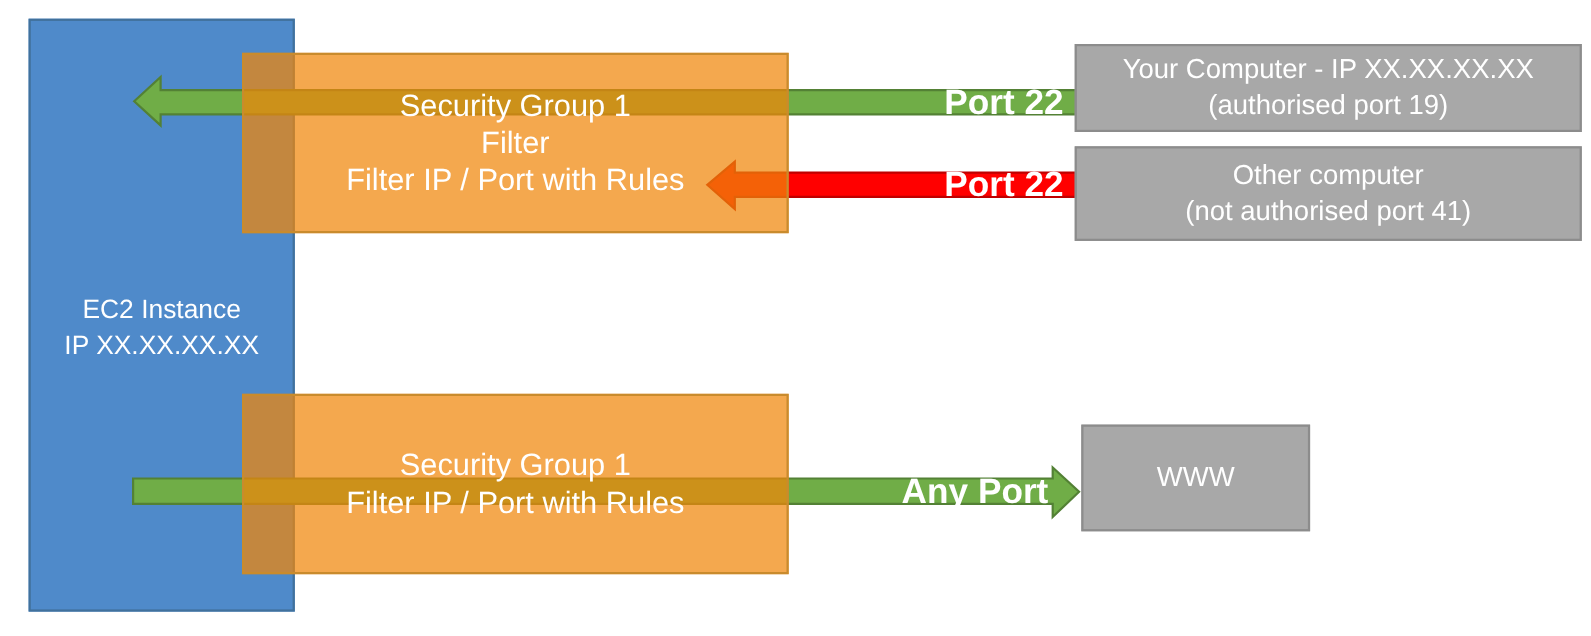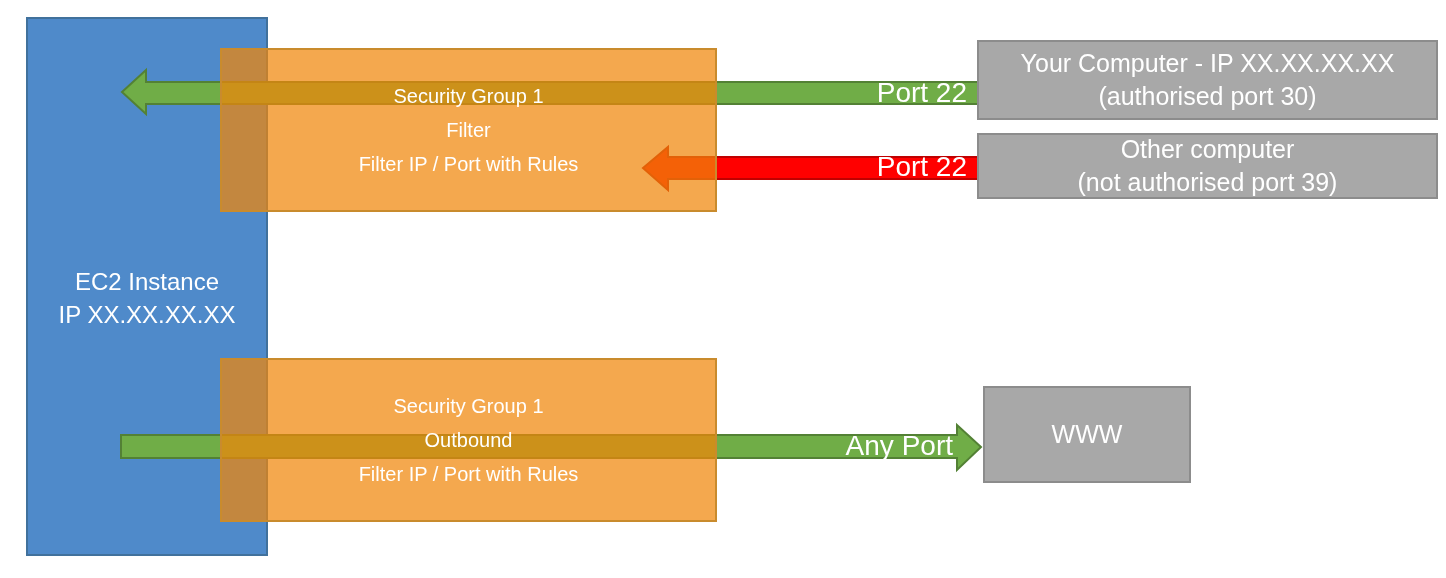--- a/index.html
+++ b/index.html
@@ -31,51 +31,52 @@
     z-index: 1;
     font-size: 24px; line-height: 33px;
     padding-top: 22px;
   }
 
   .sg-box {
     left: 220px; width: 497px; height: 164px;
     background: var(--sg-orange);
     border: 2px solid var(--sg-orange-border);
     z-index: 3;
-    font-size: 20px; line-height: 34px;
+    font-size: 28px; line-height: 34px;
   }
   #sg-inbound-box  { top: 48px; }
   #sg-outbound-box { top: 358px; }
 
   .gray-box {
     background: var(--node-gray);
     border: 2px solid var(--node-gray-border);
     z-index: 3;
     font-size: 25px; line-height: 33px; align-items: center;
   }
   #your-computer-box  { left: 977px; top: 40px;  width: 461px; height: 80px; }
-  #other-computer-box { left: 977px; top: 133px; width: 461px; height: 66px; }
+  #other-computer-box { left: 977px; top: 133px; width: 461px; height: 86px; }
   #www-box            { left: 983px; top: 386px; width: 208px; height: 97px; }
 
   #arrow-layer {
     position: absolute; left: 0; top: 0;
     width: 1446px; height: 578px;
     z-index: 2;
   }
   .arrow-green { fill: var(--allowed-green); stroke: var(--allowed-green-border); stroke-width: 2; }
   .arrow-red   { fill: var(--blocked-red);   stroke: var(--blocked-red-border);   stroke-width: 2; }
 
   .flow-label {
     position: absolute;
     z-index: 4;
-    font-size: 28px;
+    font-size: 32px;
     line-height: 30px;
     text-align: right;
     color: #ffffff;
     white-space: nowrap;
+    font-weight: bold;
   }
   #inbound-allowed-label { left: 767px; width: 200px; top: 78px;  }
   #inbound-blocked-label { left: 767px; width: 200px; top: 152px; }
   #outbound-label        { left: 753px; width: 200px; top: 431px; }
 </style>
 </head>
 <body>
 
 <div class="canvas">
 
@@ -91,32 +92,31 @@
   </svg>
 
   <div class="box sg-box" id="sg-inbound-box">
     <div>Security Group 1</div>
     <div>Filter</div>
     <div>Filter IP / Port with Rules</div>
   </div>
 
   <div class="box sg-box" id="sg-outbound-box">
     <div>Security Group 1</div>
-    <div>Outbound</div>
     <div>Filter IP / Port with Rules</div>
   </div>
 
   <div class="box gray-box" id="your-computer-box">
     <div>Your Computer - IP XX.XX.XX.XX</div>
-    <div>(authorised port 30)</div>
+    <div>(authorised port 19)</div>
   </div>
 
   <div class="box gray-box" id="other-computer-box">
     <div>Other computer</div>
-    <div>(not authorised port 39)</div>
+    <div>(not authorised port 41)</div>
   </div>
 
   <div class="box gray-box" id="www-box">
     <div>WWW</div>
   </div>
 
   <div class="flow-label" id="inbound-allowed-label">Port 22</div>
   <div class="flow-label" id="inbound-blocked-label">Port 22</div>
   <div class="flow-label" id="outbound-label">Any Port</div>
 

